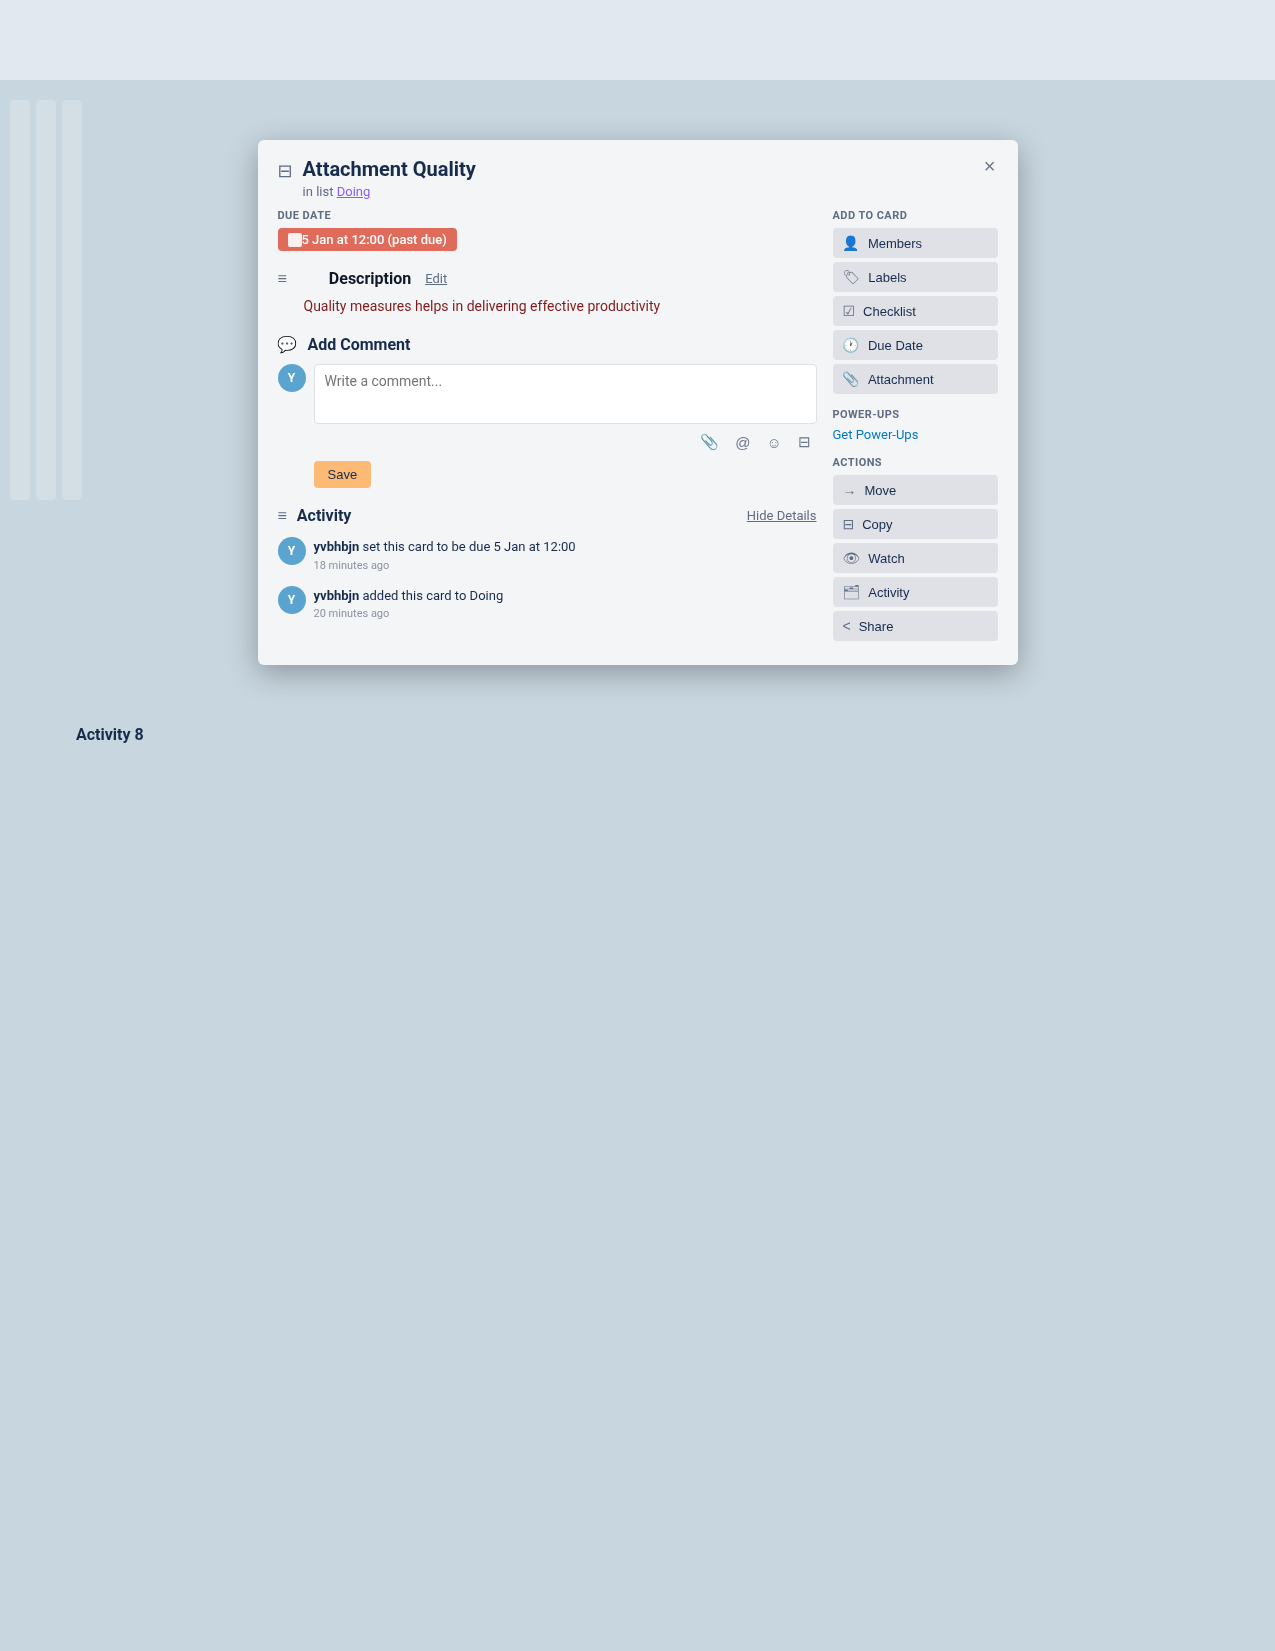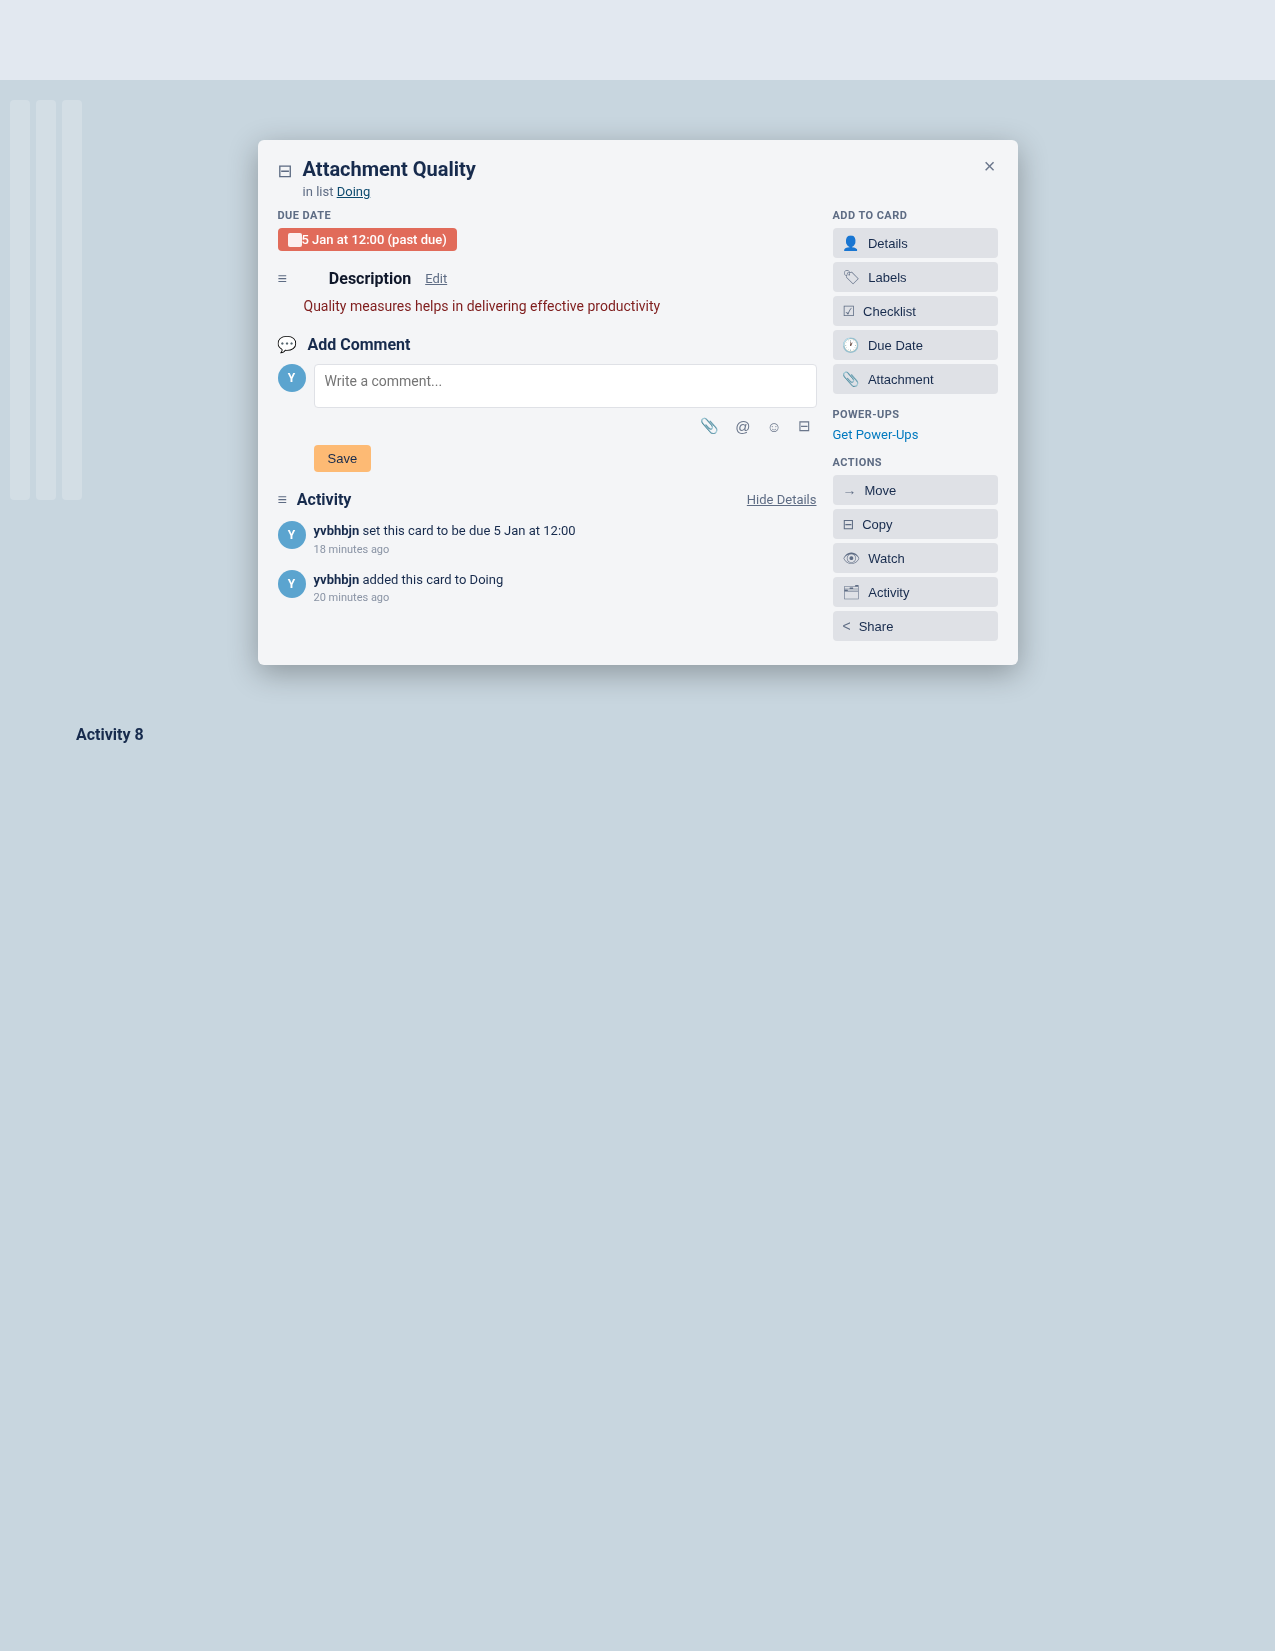--- a/index.html
+++ b/index.html
@@ -73,21 +73,21 @@
       font-weight: 700;
       color: #172b4d;
       line-height: 1.3;
     }
     .modal-subtitle {
       font-size: 13px;
       color: #5e6c84;
       margin-top: 2px;
     }
     .modal-subtitle a {
-      color: #0c4a6e;
+      color: #8b5cf6;
       text-decoration: underline;
       margin-top: 12px;
     }
 
     
     .modal-body {
       display: flex;
       gap: 16px;
       margin-top: 10px;
     }
@@ -208,21 +208,21 @@
     }
     .comment-textarea {
       width: 100%;
       border: 1px solid #dfe1e6;
       border-radius: 4px;
       padding: 8px 10px;
       font-size: 14px;
       color: #aaa;
       background: #fff;
       resize: none;
-      height: 44px;
+      height: 60px;
       outline: none;
       font-family: inherit;
     }
     .comment-toolbar {
       display: flex;
       justify-content: flex-end;
       gap: 8px;
       margin-top: 4px;
       padding-right: 2px;
     }
@@ -459,21 +459,21 @@
           </div>
         </div>
 
       </div>
 
       <div class="modal-sidebar">
         <div class="sidebar-section-label">ADD TO CARD</div>
 
         <button class="sidebar-btn">
           <span class="btn-icon">👤</span>
-          <span>Details</span>
+          <span>Members</span>
         </button>
         <button class="sidebar-btn">
           <span class="btn-icon">🏷</span>
           <span>Labels</span>
         </button>
         <button class="sidebar-btn">
           <span class="btn-icon">☑</span>
           <span>Checklist</span>
         </button>
         <button class="sidebar-btn">

